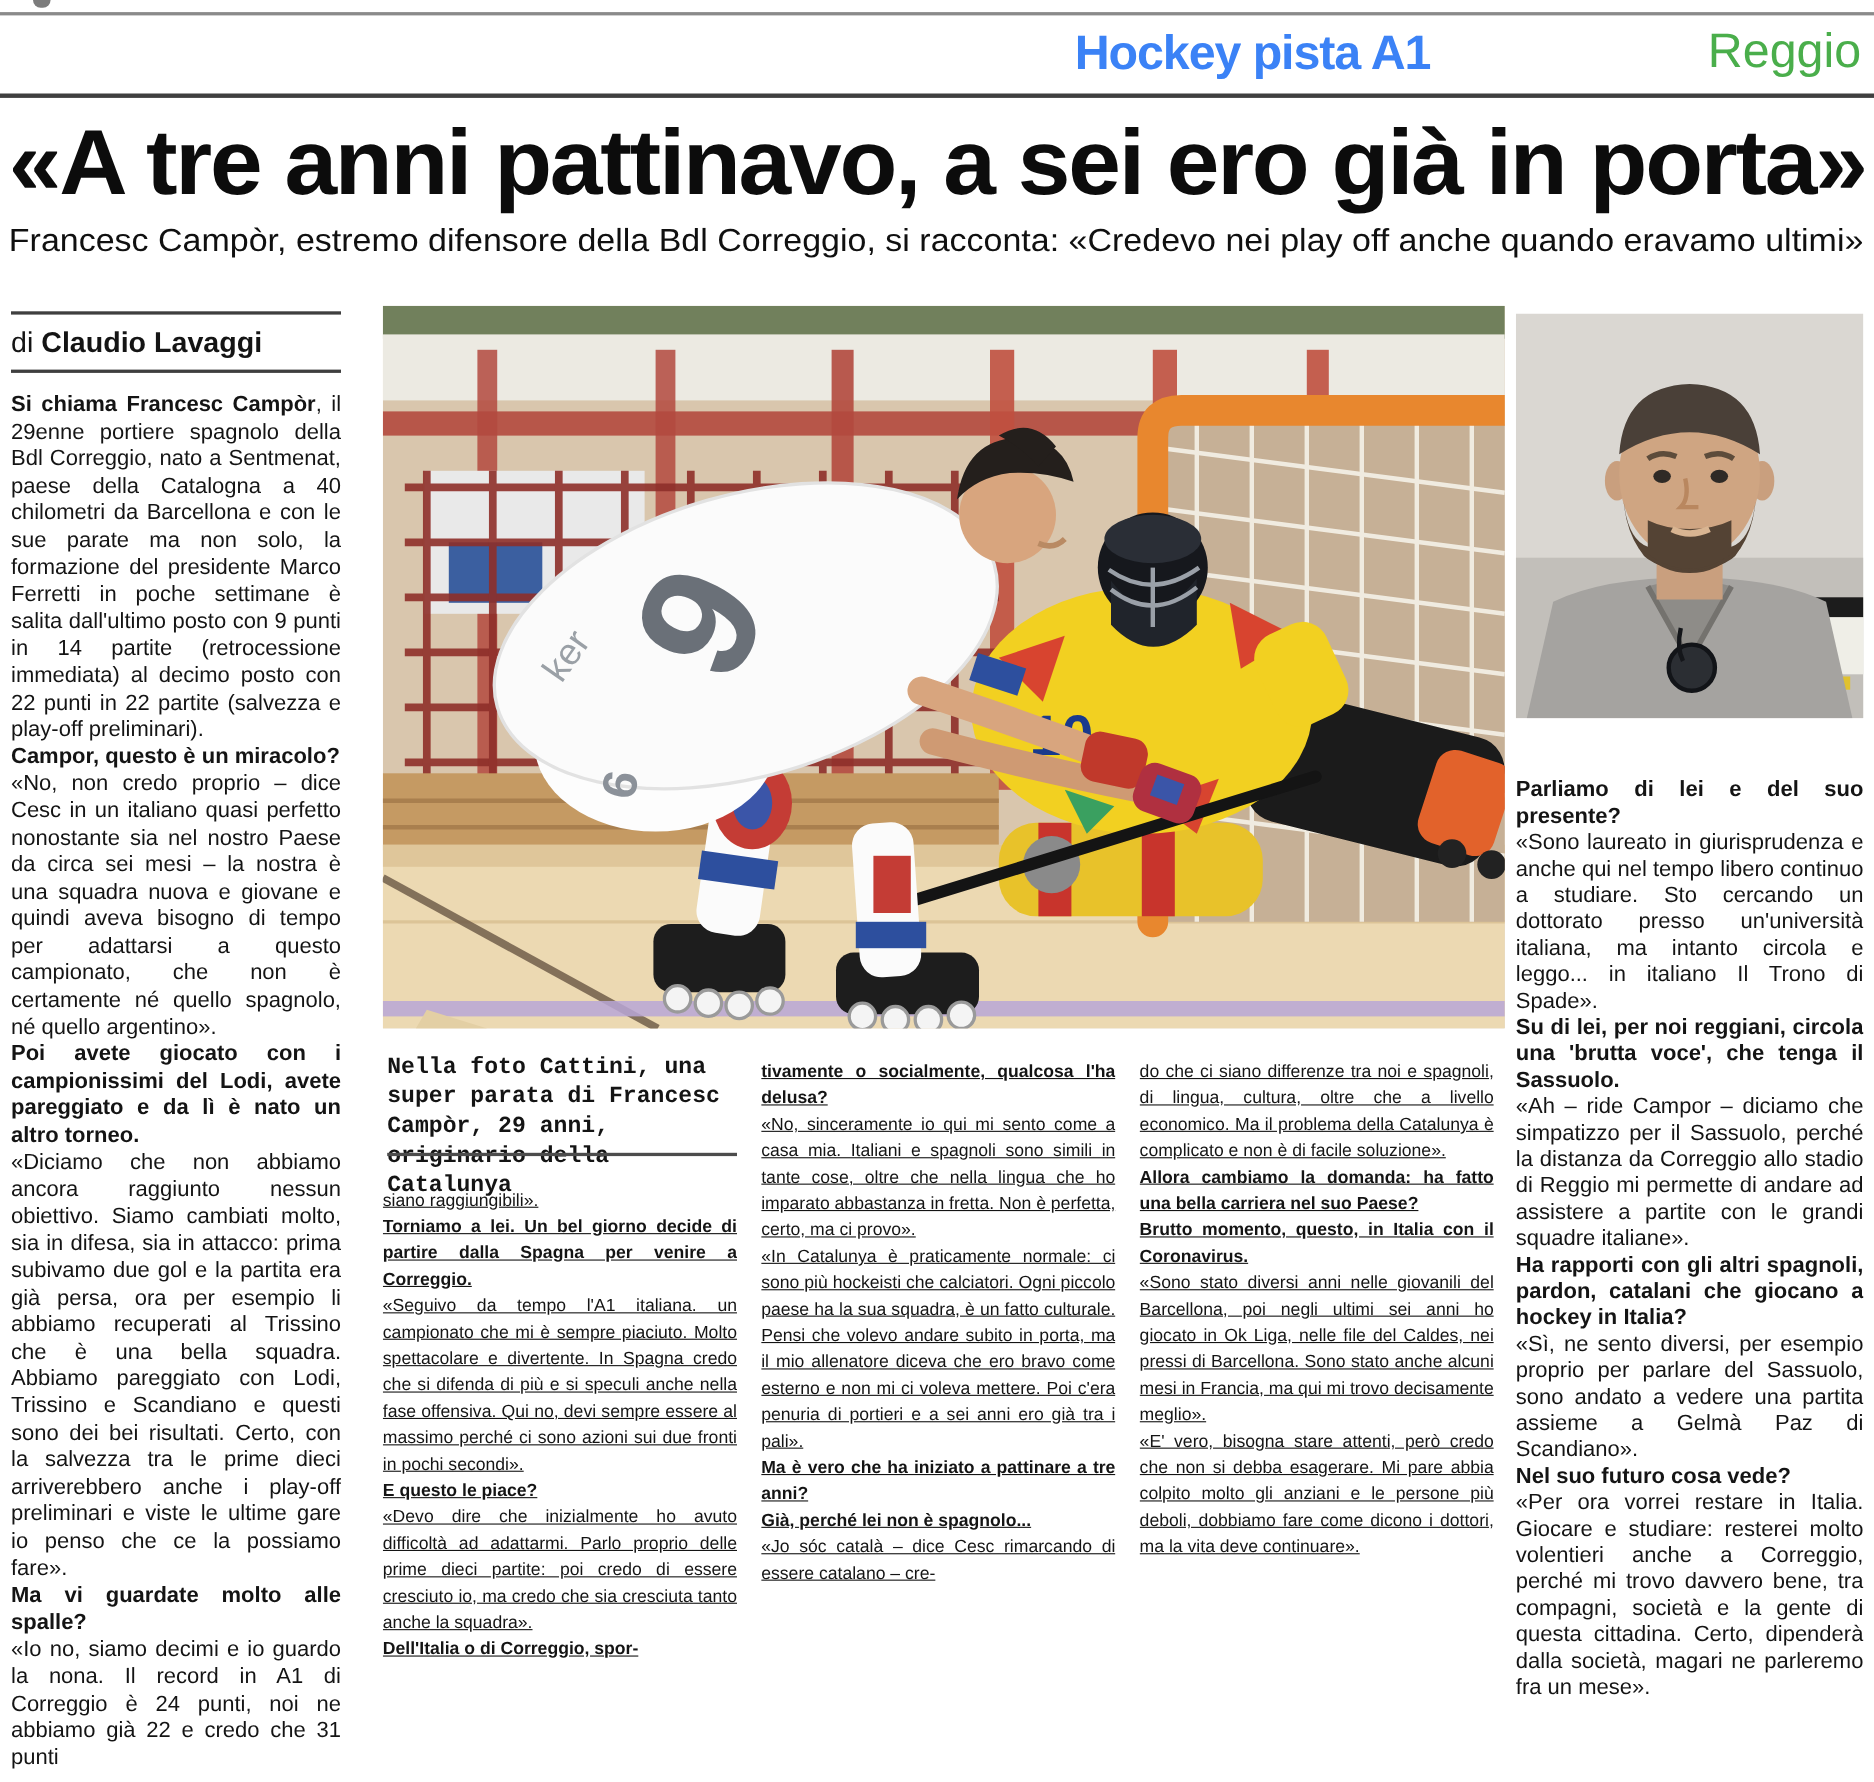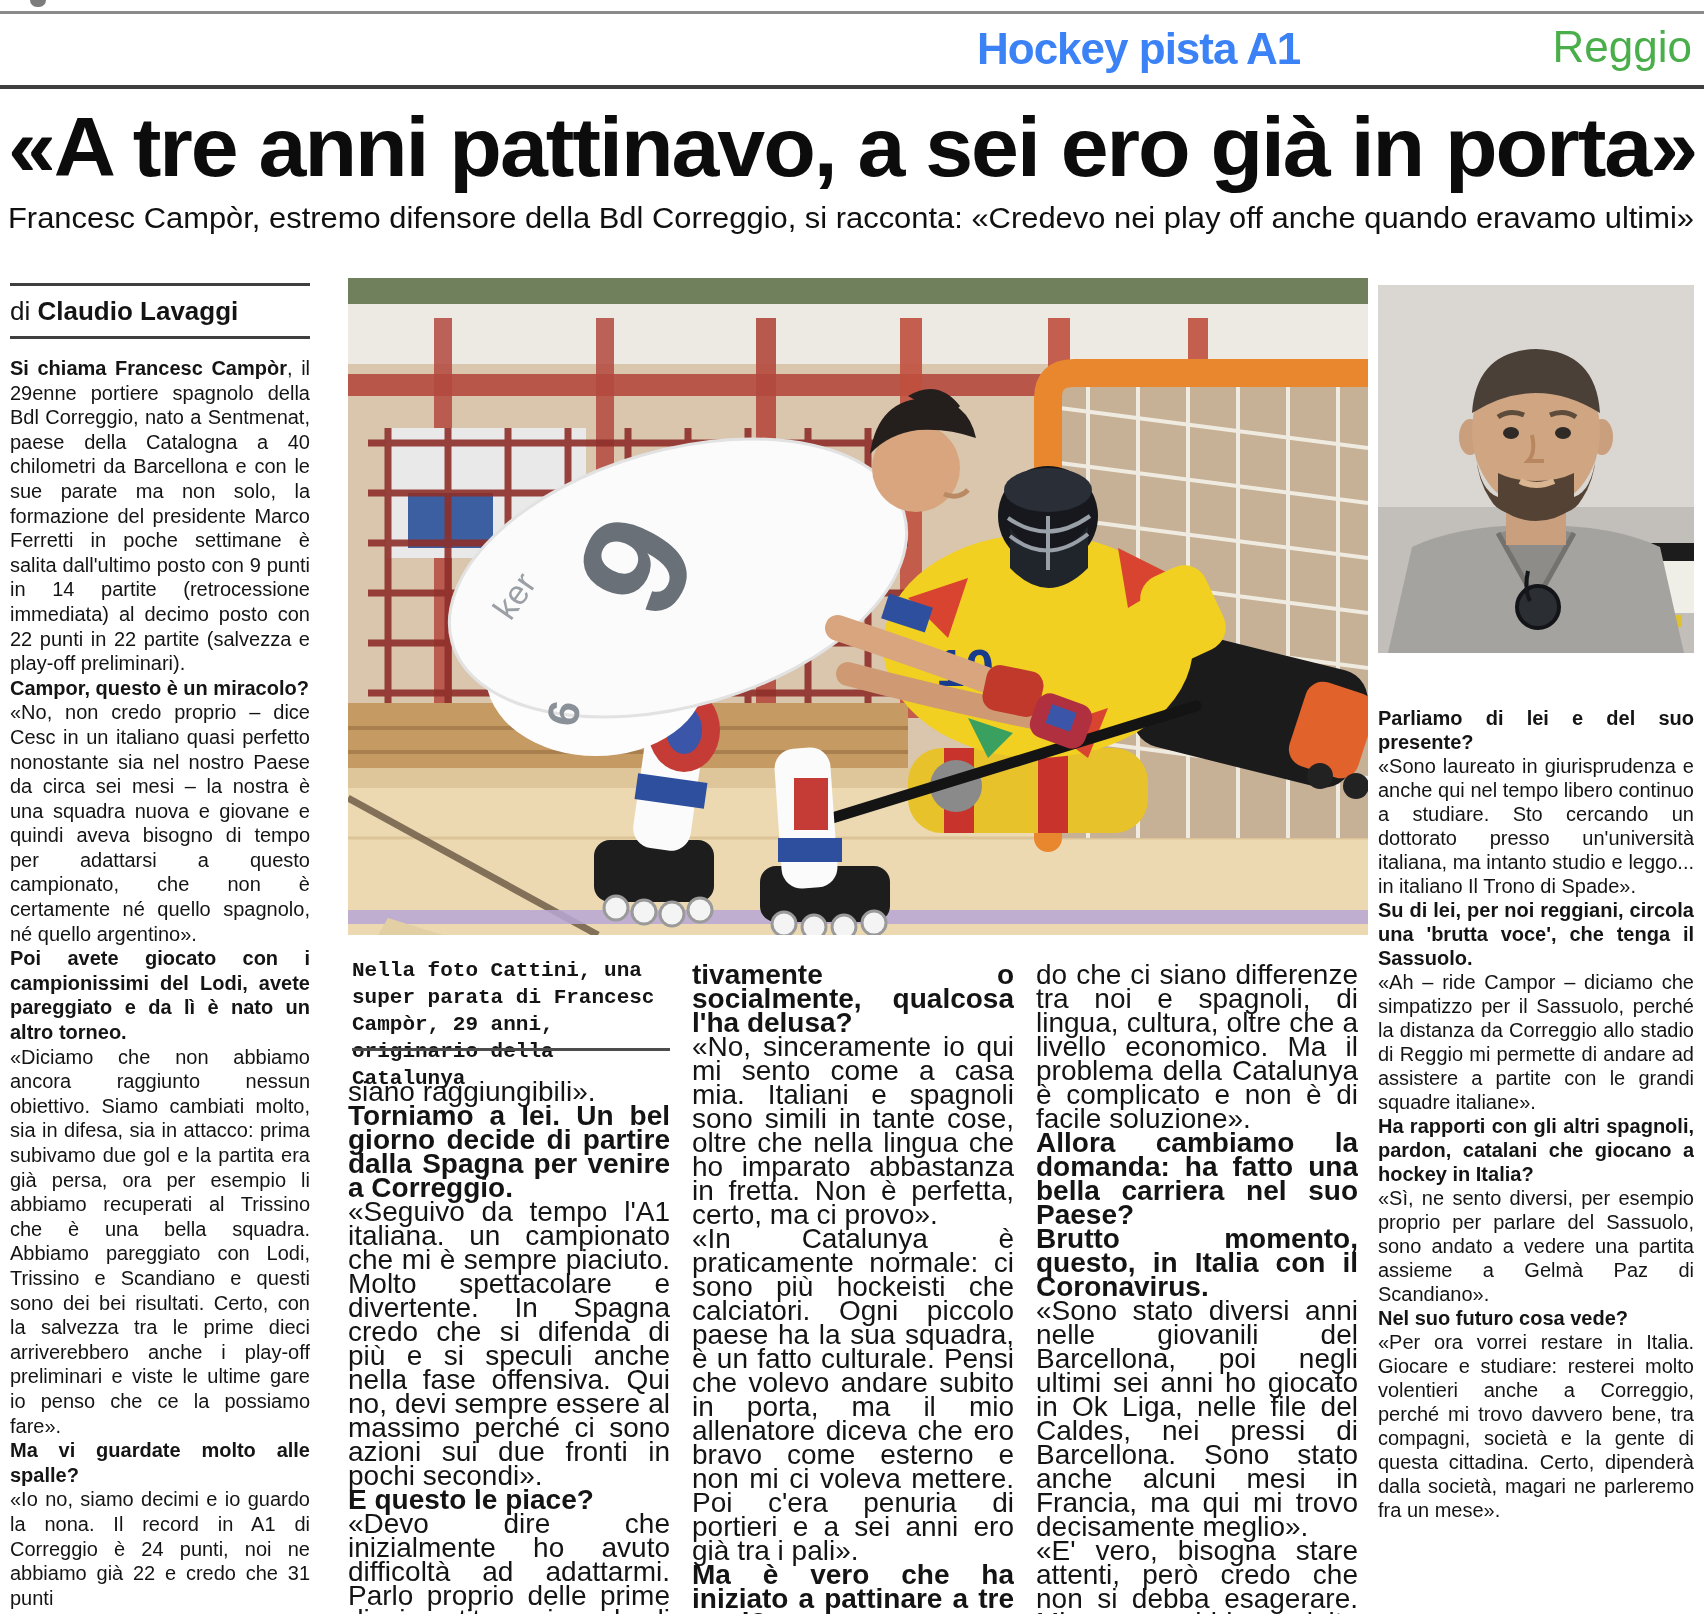--- a/index.html
+++ b/index.html
@@ -8,21 +8,21 @@
   .abs{position:absolute;}
   .rule{background:#3f3f3f;}
   .kicker{font-weight:bold;font-size:44px;letter-spacing:-1px;}
   .section{font-size:44px;font-weight:400;}
   .subtitle-svg text{font-family:"Liberation Sans","DejaVu Sans",sans-serif;}
   .byline{font-size:26px;}
   .byline b{font-weight:bold;}
   .colText .para{margin:0;text-align:justify;}
   .colText .q{font-weight:bold;}
   .leftcol{font-size:20px;line-height:24.6px;}
-  .midcol{font-size:28px;line-height:24px;}
+  .midcol{font-size:16px;line-height:24px;text-decoration:underline;}
   .rightcol{font-size:20px;line-height:24px;}
   .caption{font-weight:bold;font-size:21px;line-height:27px;font-family:Liberation Mono, monospace;}
   .topmark{width:16px;height:7px;border-radius:0 0 8px 8px;background:#7c7c7c;}
   svg{display:block;}
 </style>
 </head>
 <body>
 
 <div id="paper">
 
@@ -247,21 +247,21 @@
   <div class="abs colText midcol" style="left:1036px;top:963px;width:322px;height:651px;overflow:hidden;">
       <p class="para">do che ci siano differenze tra noi e spagnoli, di lingua, cultura, oltre che a livello economico. Ma il problema della Catalunya è complicato e non è di facile soluzione».</p>
       <p class="para q">Allora cambiamo la domanda: ha fatto una bella carriera nel suo Paese?</p>
       <p class="para q">Brutto momento, questo, in Italia con il Coronavirus.</p>
       <p class="para">«Sono stato diversi anni nelle giovanili del Barcellona, poi negli ultimi sei anni ho giocato in Ok Liga, nelle file del Caldes, nei pressi di Barcellona. Sono stato anche alcuni mesi in Francia, ma qui mi trovo decisamente meglio».</p>
       <p class="para">«E' vero, bisogna stare attenti, però credo che non si debba esagerare. Mi pare abbia colpito molto gli anziani e le persone più deboli, dobbiamo fare come dicono i dottori, ma la vita deve continuare».</p>
     </div>
 
   <div class="abs colText rightcol" style="left:1378px;top:706px;width:316px;height:908px;overflow:hidden;">
       <p class="para q">Parliamo di lei e del suo presente?</p>
-      <p class="para">«Sono laureato in giurisprudenza e anche qui nel tempo libero continuo a studiare. Sto cercando un dottorato presso un'università italiana, ma intanto studio e leggo... in italiano Il Trono di Spade».</p>
+      <p class="para">«Sono laureato in giurisprudenza e anche qui nel tempo libero continuo a studiare. Sto cercando un dottorato presso un'università italiana, ma intanto circola e leggo... in italiano Il Trono di Spade».</p>
       <p class="para q">Su di lei, per noi reggiani, circola una 'brutta voce', che tenga il Sassuolo.</p>
       <p class="para">«Ah – ride Campor – diciamo che simpatizzo per il Sassuolo, perché la distanza da Correggio allo stadio di Reggio mi permette di andare ad assistere a partite con le grandi squadre italiane».</p>
       <p class="para q">Ha rapporti con gli altri spagnoli, pardon, catalani che giocano a hockey in Italia?</p>
       <p class="para">«Sì, ne sento diversi, per esempio proprio per parlare del Sassuolo, sono andato a vedere una partita assieme a Gelmà Paz di Scandiano».</p>
       <p class="para q">Nel suo futuro cosa vede?</p>
       <p class="para">«Per ora vorrei restare in Italia. Giocare e studiare: resterei molto volentieri anche a Correggio, perché mi trovo davvero bene, tra compagni, società e la gente di questa cittadina. Certo, dipenderà dalla società, magari ne parleremo fra un mese».</p>
     </div>
 
 </div>
 

